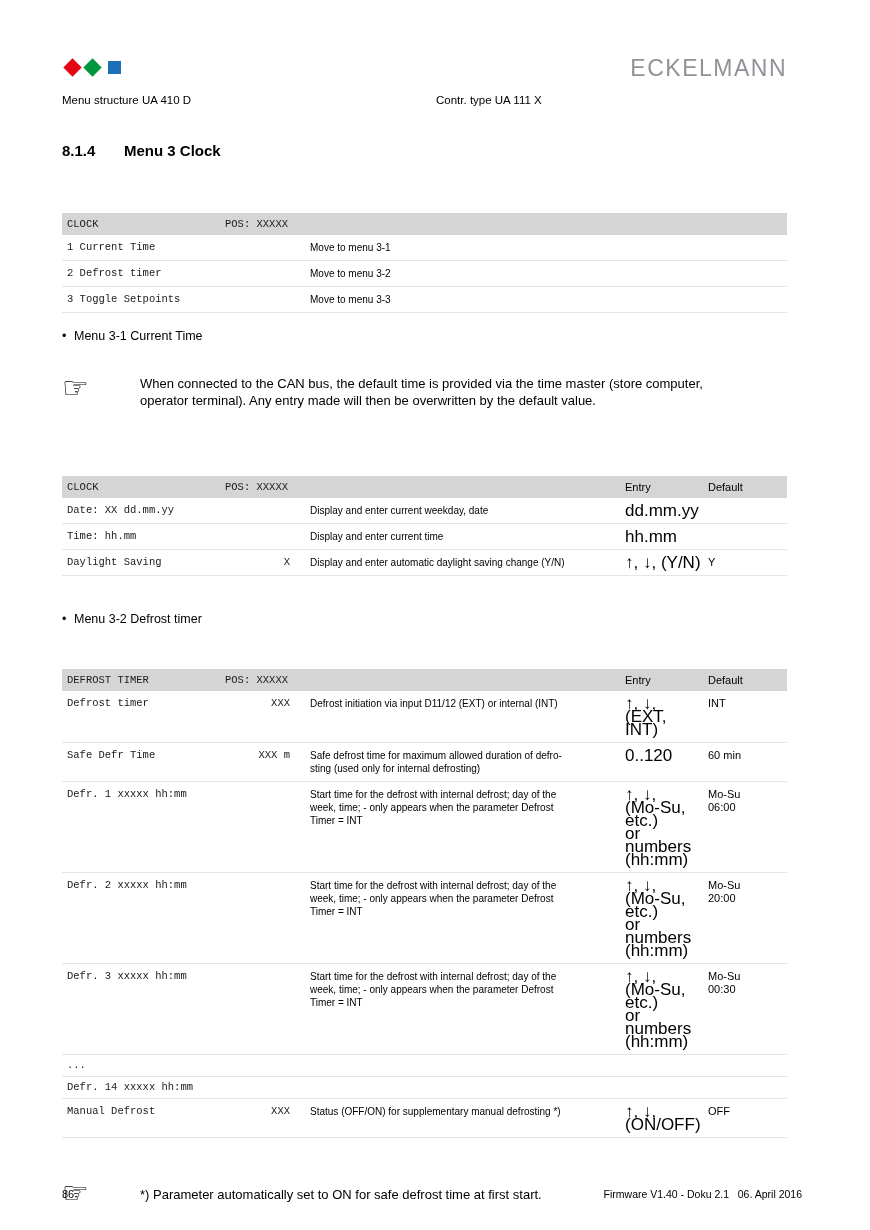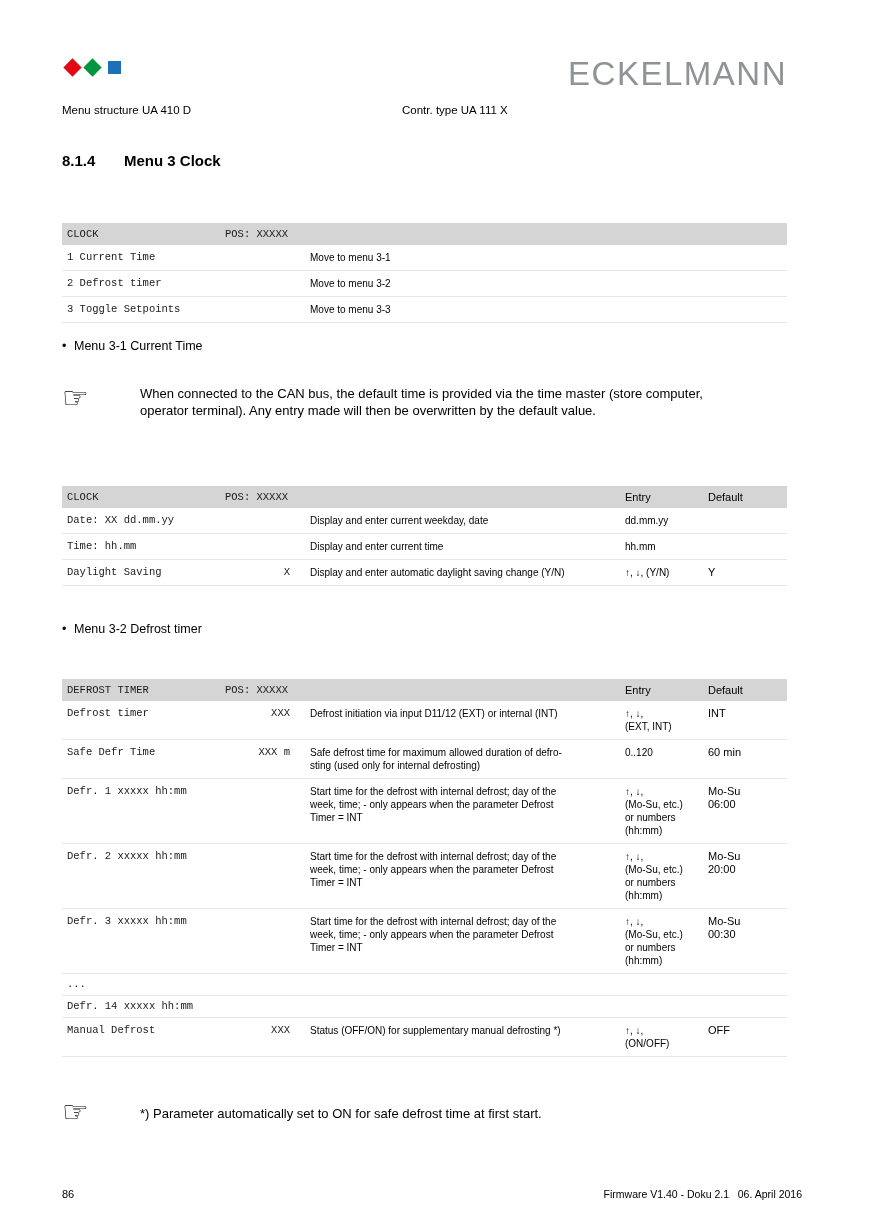--- a/index.html
+++ b/index.html
@@ -15,25 +15,25 @@
   .content { padding:0 83px 0 62px; }
 
   
   .top-row { display:flex; justify-content:space-between; align-items:flex-start; padding-top:55px; }
   .logo-shapes { display:flex; gap:7px; align-items:center; margin-top:6px; margin-left:4px; }
   .shape { display:inline-block; width:13px; height:13px; }
   .shape.red   { background:#e30613; transform:rotate(45deg); }
   .shape.green { background:#009640; transform:rotate(45deg); }
   .shape.blue  { background:#1d70b7; margin-left:2px; }
   .brand {
-    font-size:33px; letter-spacing:1.5px; color:#8f9296;
+    font-size:23px; letter-spacing:1.5px; color:#8f9296;
     font-weight:400; line-height:1; margin-top:2px;
   }
   .doc-refs { display:flex; margin-top:14px; font-size:11.5px; }
-  .doc-refs .left { display:inline-block; width:340px; }
+  .doc-refs .left { display:inline-block; width:374px; }
 
   
   .section-heading { margin-top:36px; font-size:15px; font-weight:bold; display:flex; }
   .section-heading .num { display:inline-block; width:62px; }
 
   
   .tbl { width:725px; }
   .t1 { margin-top:54px; }
   .t2 { margin-top:67px; }
   .t3 { margin-top:43px; }
@@ -54,21 +54,21 @@
   .head-param .tname { display:inline-block; width:158px; }
   .mono { font-family:"Liberation Mono", monospace; font-size:10.5px; color:#1a1a1a; }
   .head-col { font-size:11px; }
   .cell { line-height:13px; }
   .param {
     font-family:"Liberation Mono", monospace; font-size:10.5px; color:#1a1a1a;
     display:flex; justify-content:space-between;
     padding-left:5px; padding-right:20px;
   }
   .desc { font-size:10px; padding-right:10px; white-space:pre-line; }
-  .entry { font-size:10px; white-space:pre-line; padding-right:4px; }
+  .entry { font-size:17px; white-space:pre-line; padding-right:4px; }
   .default { font-size:11px; white-space:pre-line; }
 
   
   .bullet { margin-top:16px; font-size:12.5px; display:flex; }
   .bullet.b2 { margin-top:36px; }
   .bullet::before { content:"\2022"; display:inline-block; width:12px; }
 
   
   .note { display:flex; align-items:flex-start; margin-top:32px; }
   .note.n2 { margin-top:42px; align-items:center; }

